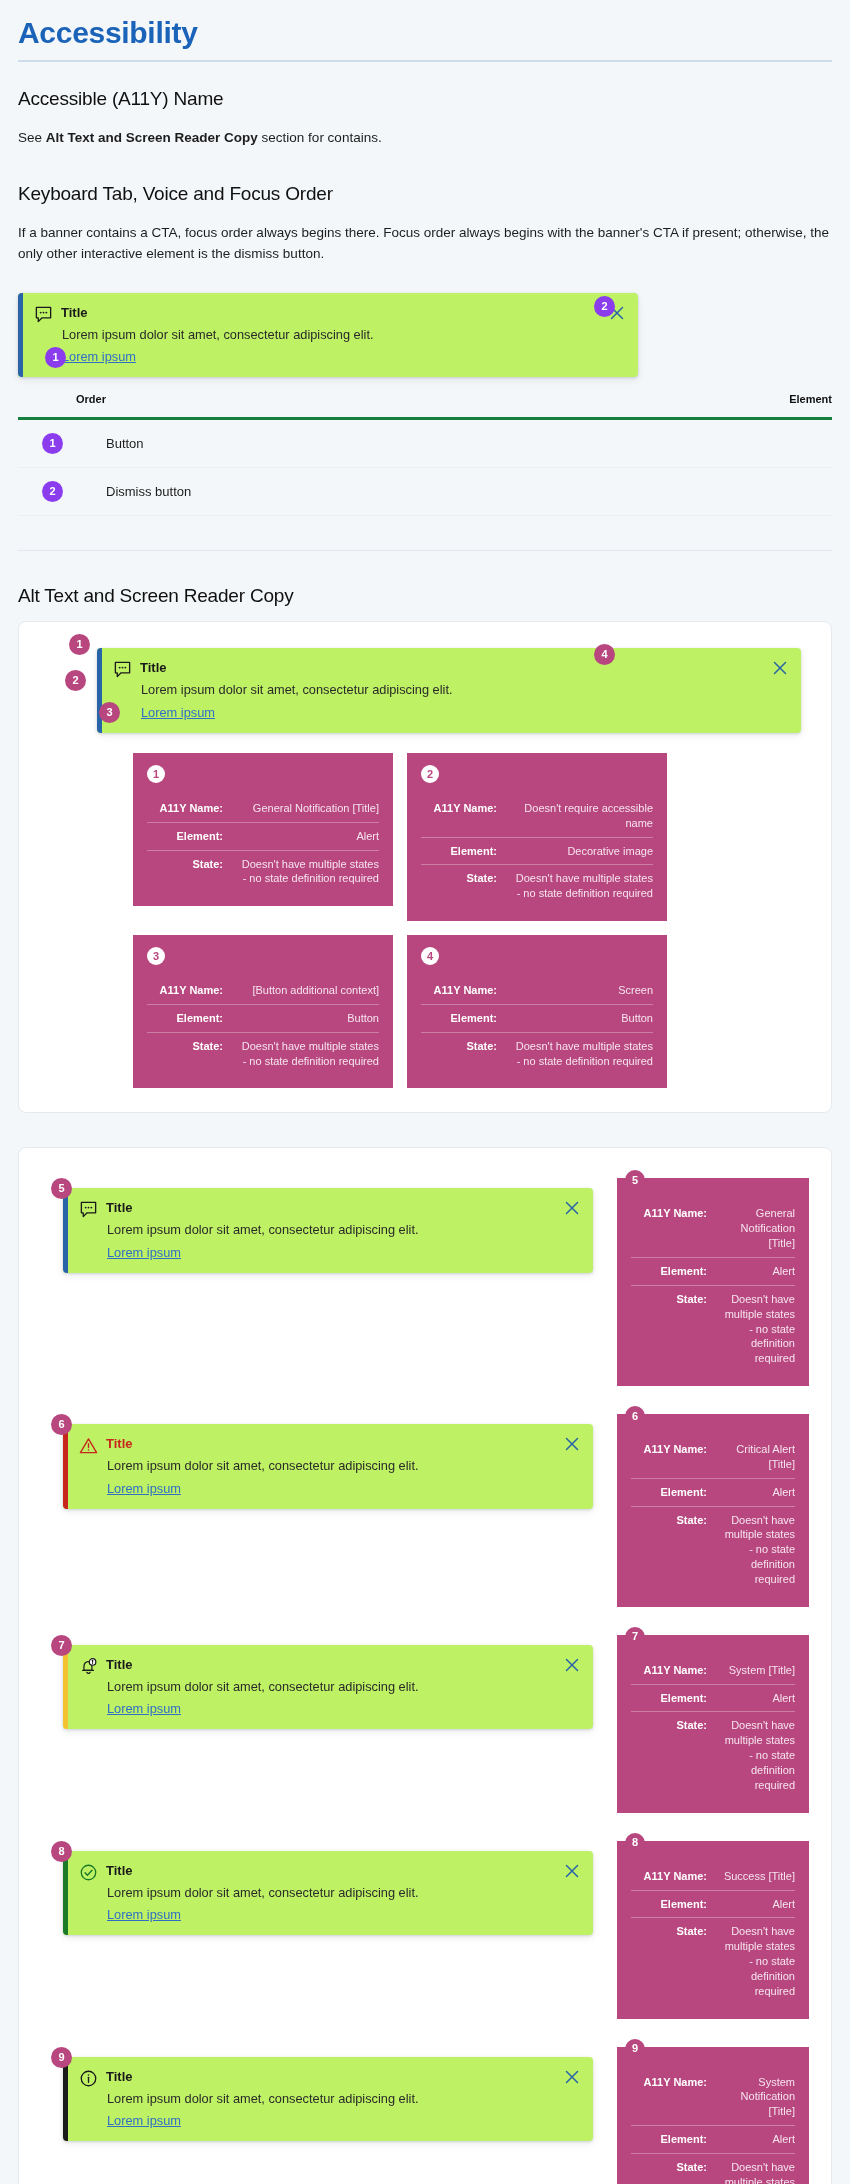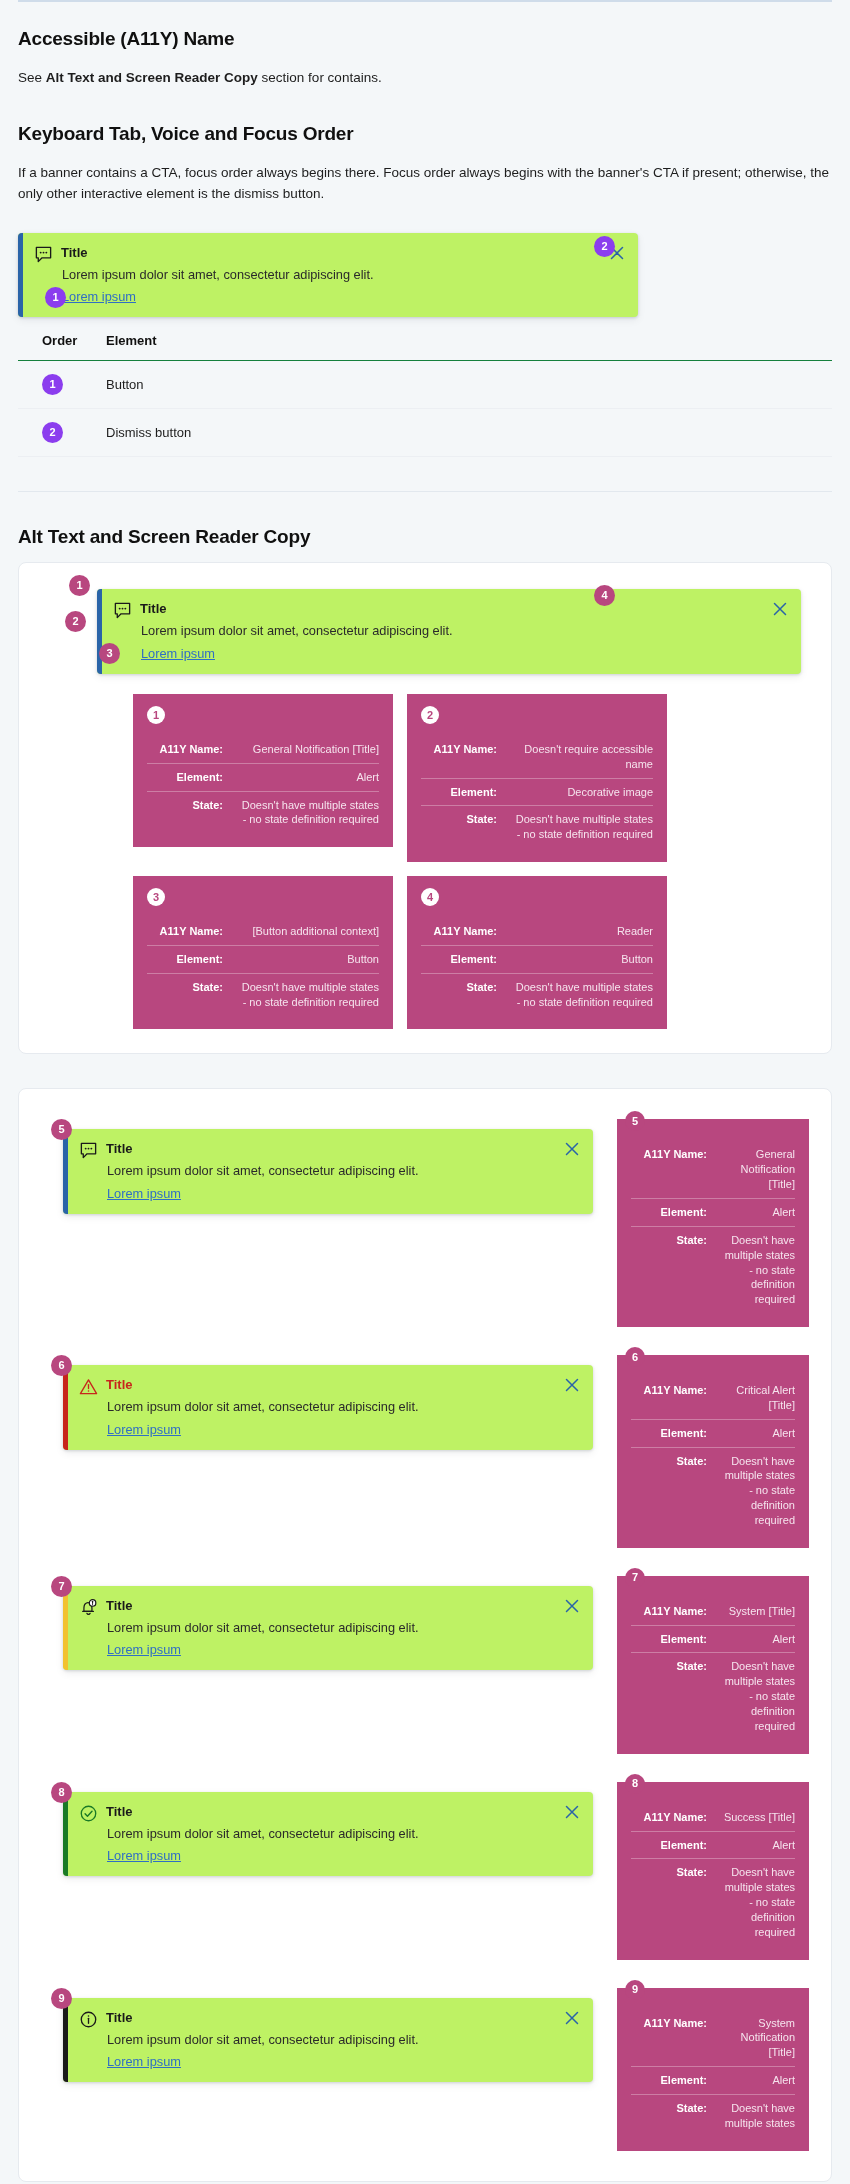--- a/index.html
+++ b/index.html
@@ -20,21 +20,21 @@
     font-weight: bold;
     color: #1a63b8;
     letter-spacing: -0.3px;
     padding: 16px 0 10px 0;
   }
   .title-rule { height: 2px; background: #cfdcea; margin-bottom: 26px; }
 
   
   .h2 {
     font-size: 19px;
-    font-weight: bold;
+    font-weight: normal;
     letter-spacing: -0.2px;
     color: #101010;
     margin-bottom: 18px;
   }
   .h2.tight { margin-bottom: 14px; }
   .body-text {
     font-size: 13.5px;
     line-height: 1.55;
     color: #1d1d1d;
     margin-bottom: 28px;
@@ -91,26 +91,26 @@
     align-items: center;
     justify-content: center;
     line-height: 1;
   }
   .badge.purple { background: #8b3dee; }
   .badge.magenta { background: #b8477f; }
 
   
   .order-table { width: 100%; border-collapse: collapse; margin-top: 8px; }
   .order-table th {
-    text-align: left;
-    font-size: 13px;
+    text-align: right;
+    font-size: 11px;
     font-weight: bold;
     color: #101010;
     padding: 8px 0 12px 0;
-    border-bottom: 1px solid #15803d;
+    border-bottom: 3px solid #15803d;
   }
   .order-table th.c-order { width: 88px; padding-left: 24px; }
   .order-table td {
     padding: 13px 0;
     border-bottom: 1px solid #eceff3;
     font-size: 13px;
     color: #1d1d1d;
     vertical-align: middle;
   }
   .order-table td.c-order { padding-left: 24px; }
@@ -175,20 +175,21 @@
   }
   .num-float .badge { width: 20px; height: 20px; }
 
   svg { display: block; }
 </style>
 </head>
 <body>
 
 <div class="page">
 
+  <div class="page-title">Accessibility</div>
   <div class="title-rule"></div>
 
   <div class="section">
     <div class="h2">Accessible (A11Y) Name</div>
     <div class="body-text">
       <span>See </span><b>Alt Text and Screen Reader Copy</b><span> section for contains.</span>
     </div>
   </div>
 
   <div class="section">
@@ -339,21 +340,21 @@
               <span class="l2">Doesn't have multiple states</span>
               <span class="l2">- no state definition required</span>
             </span>
           </div>
         </div>
 
         <div class="a11y-card">
           <div class="num">4</div>
           <div class="a11y-row">
             <span class="k">A11Y Name:</span>
-            <span class="v">Reader</span>
+            <span class="v">Screen</span>
           </div>
           <div class="a11y-row">
             <span class="k">Element:</span>
             <span class="v">Button</span>
           </div>
           <div class="a11y-row">
             <span class="k">State:</span>
             <span class="v">
               <span class="l2">Doesn't have multiple states</span>
               <span class="l2">- no state definition required</span>

